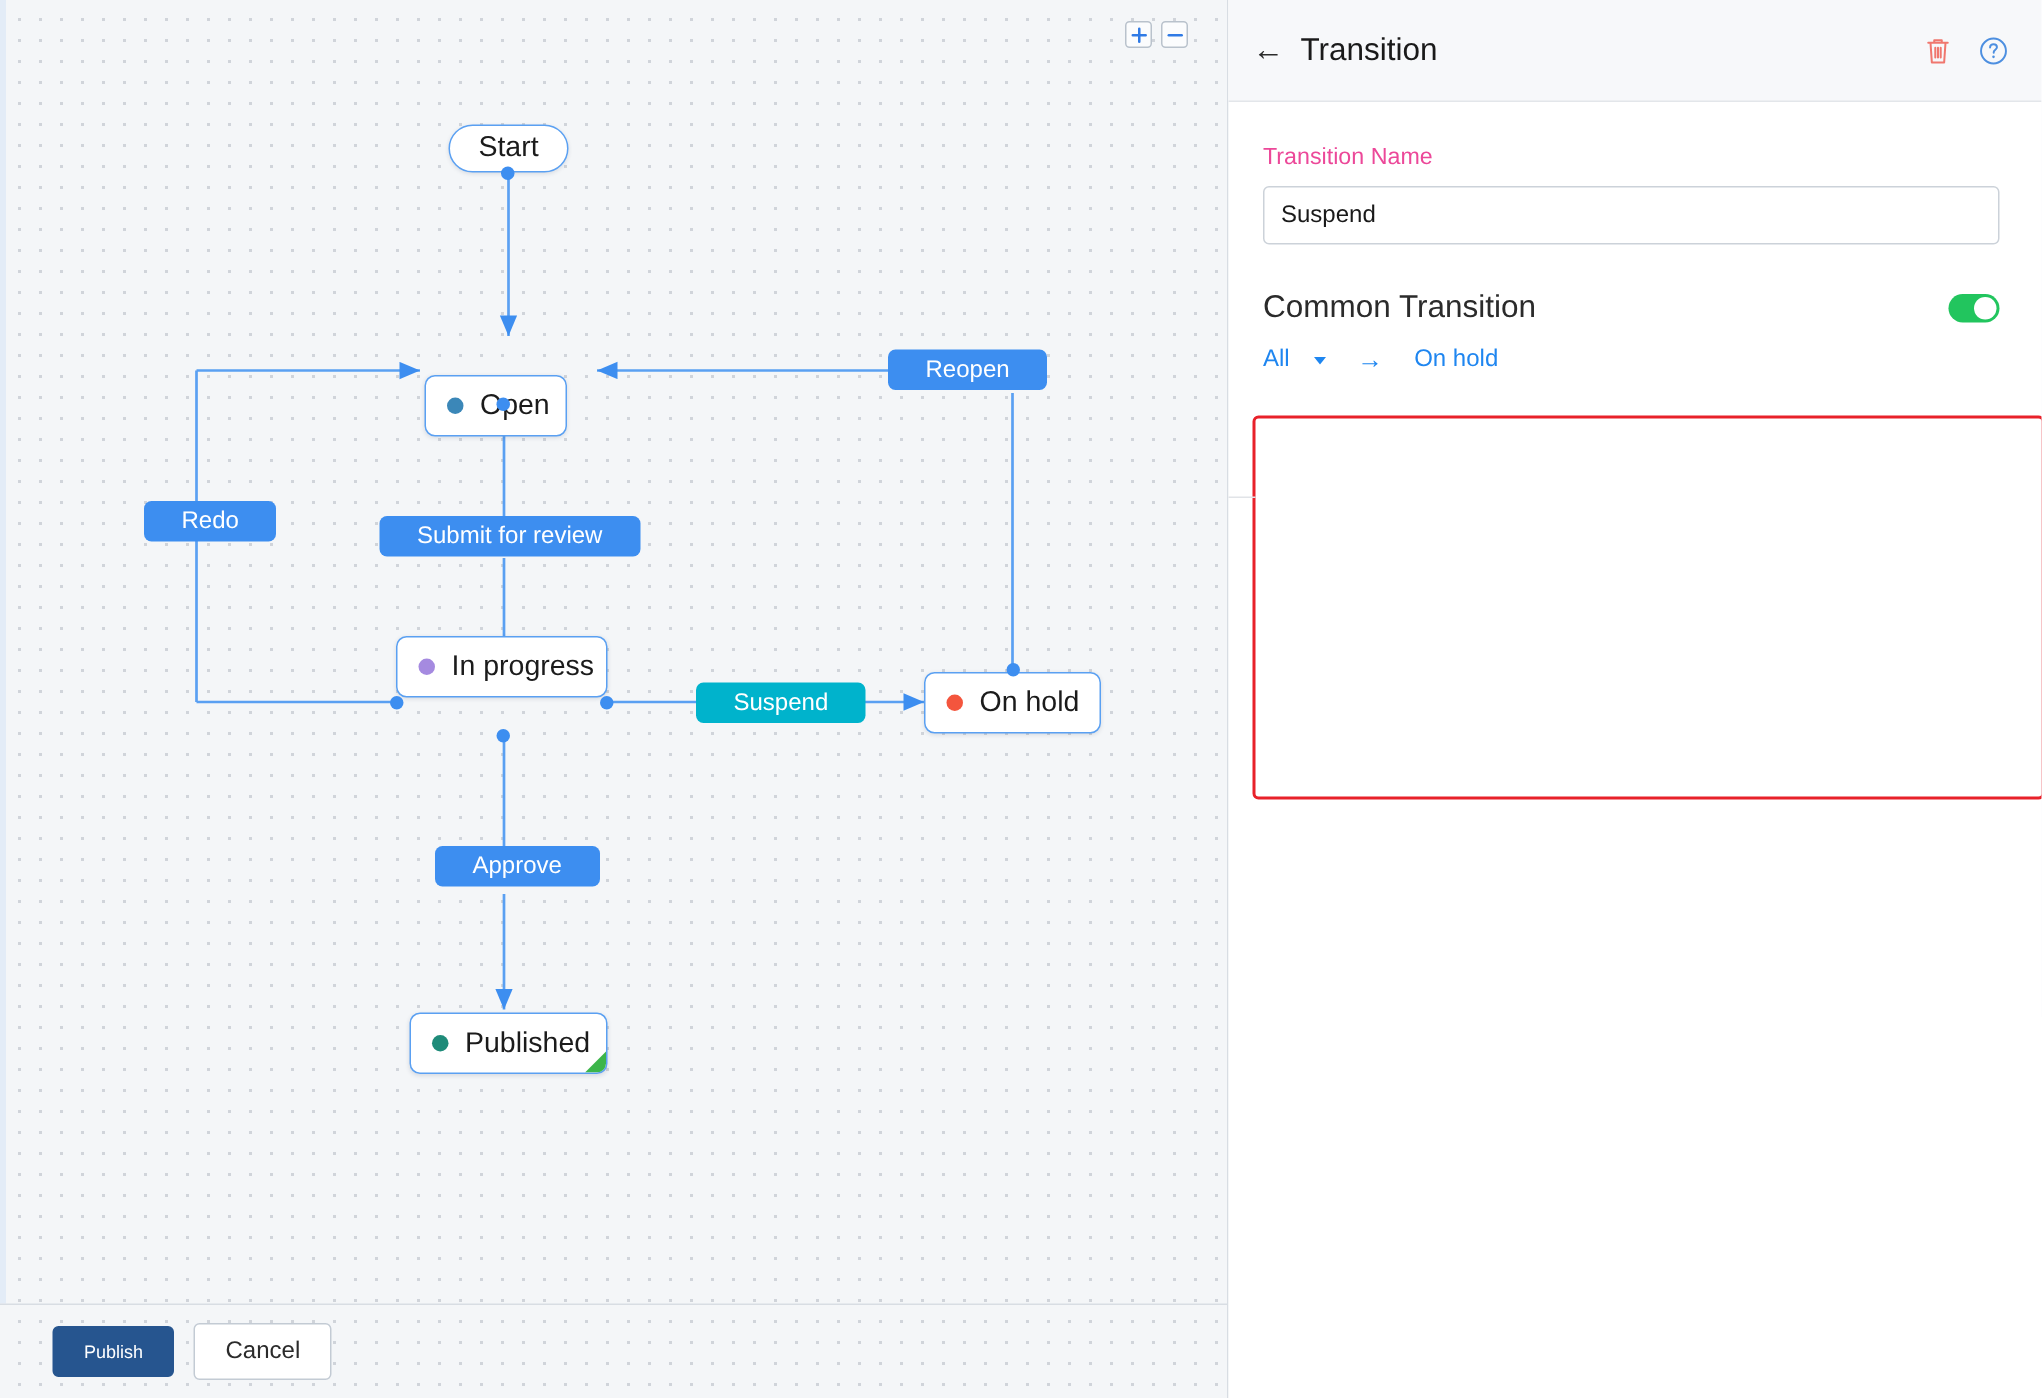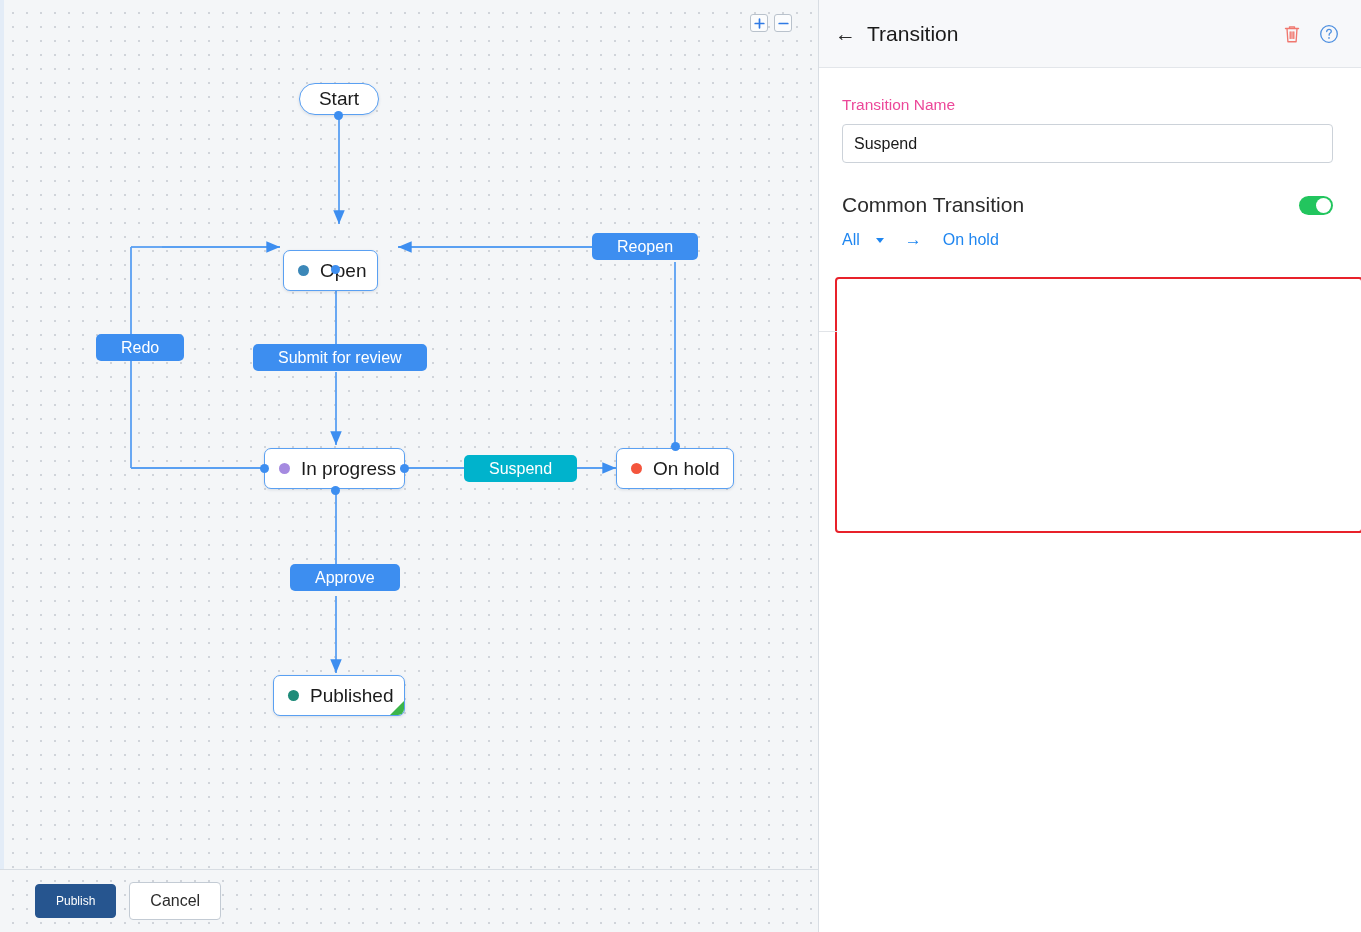--- a/index.html
+++ b/index.html
@@ -228,21 +228,21 @@
 
     <div class="node start" style="left:299px; top:83px; width:80px; height:32px;">
       <span class="label">Start</span>
     </div>
 
     <div class="node" style="left:283px; top:226px; width:95px; height:41px;margin-top:24px;">
       <span class="dot" style="background:#3b87b8;"></span>
       <span class="label">Open</span>
     </div>
 
-    <div class="node" style="left:264px; top:448px; width:141px; height:41px;">
+    <div class="node" style="left:264px; top:424px; width:141px; height:41px;">
       <span class="dot" style="background:#a58ae0;"></span>
       <span class="label">In progress</span>
     </div>
 
     <div class="node" style="left:616px; top:448px; width:118px; height:41px;">
       <span class="dot" style="background:#f4553d;"></span>
       <span class="label">On hold</span>
     </div>
 
     <div class="node published" style="left:273px; top:675px; width:132px; height:41px;">

